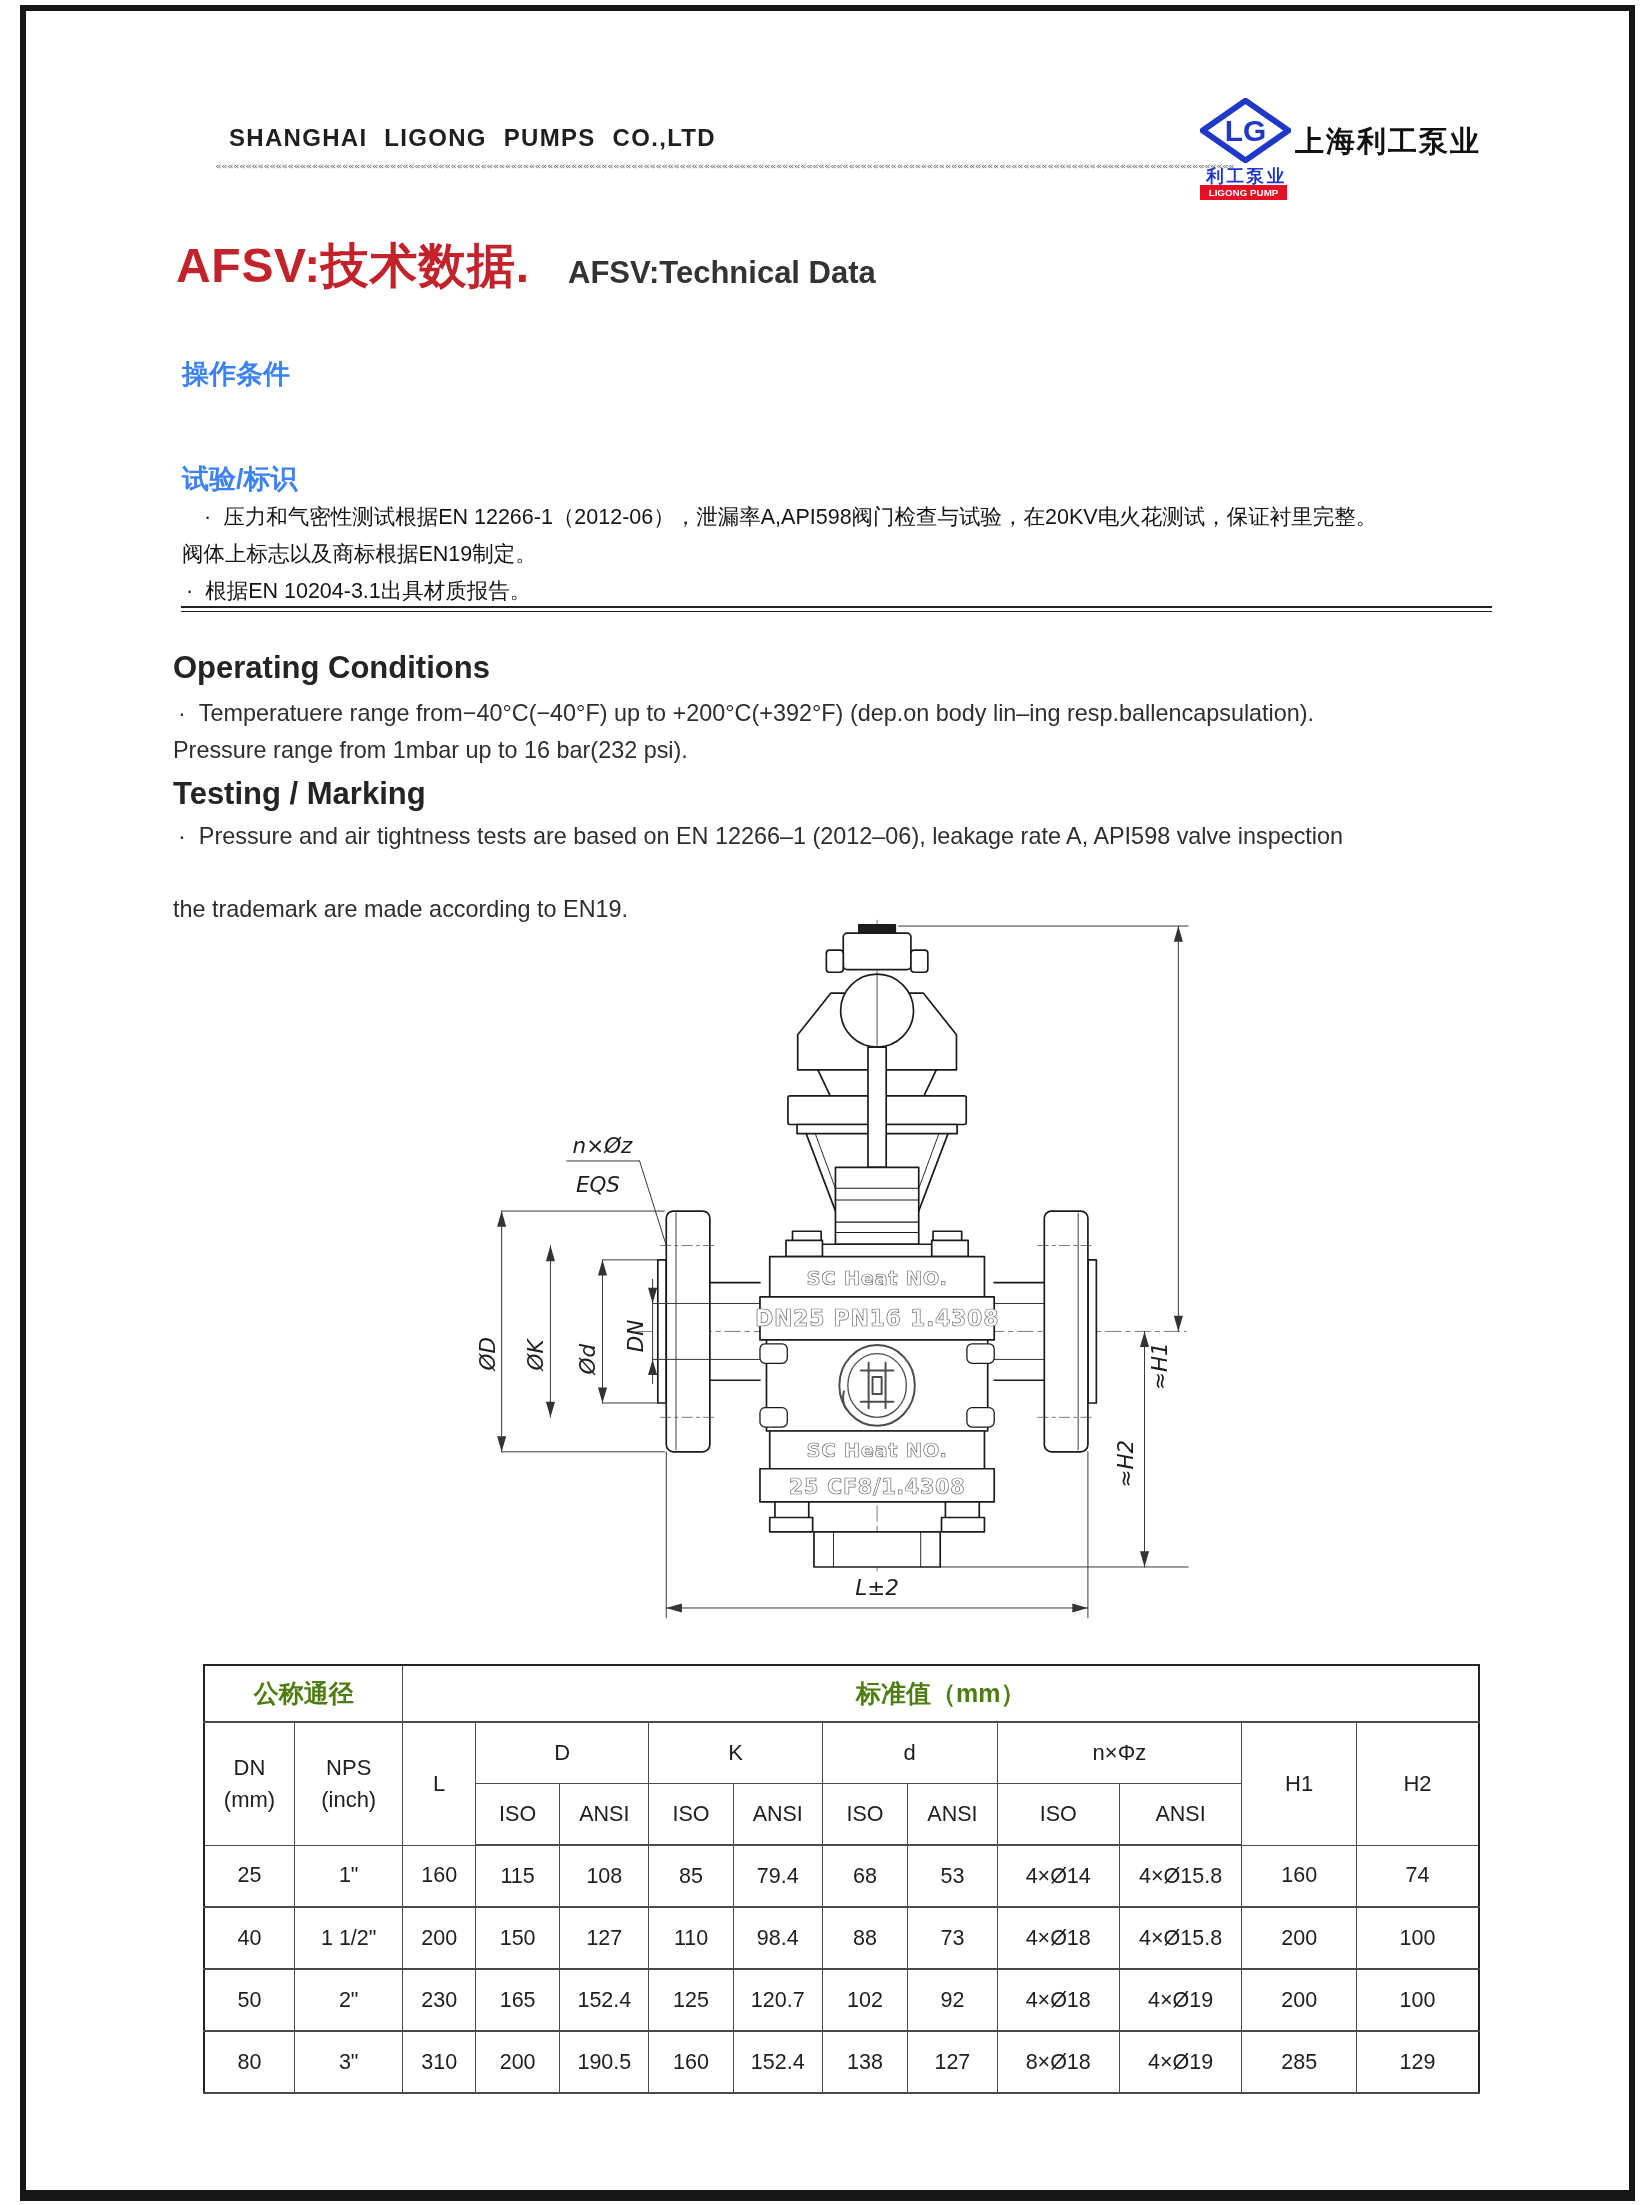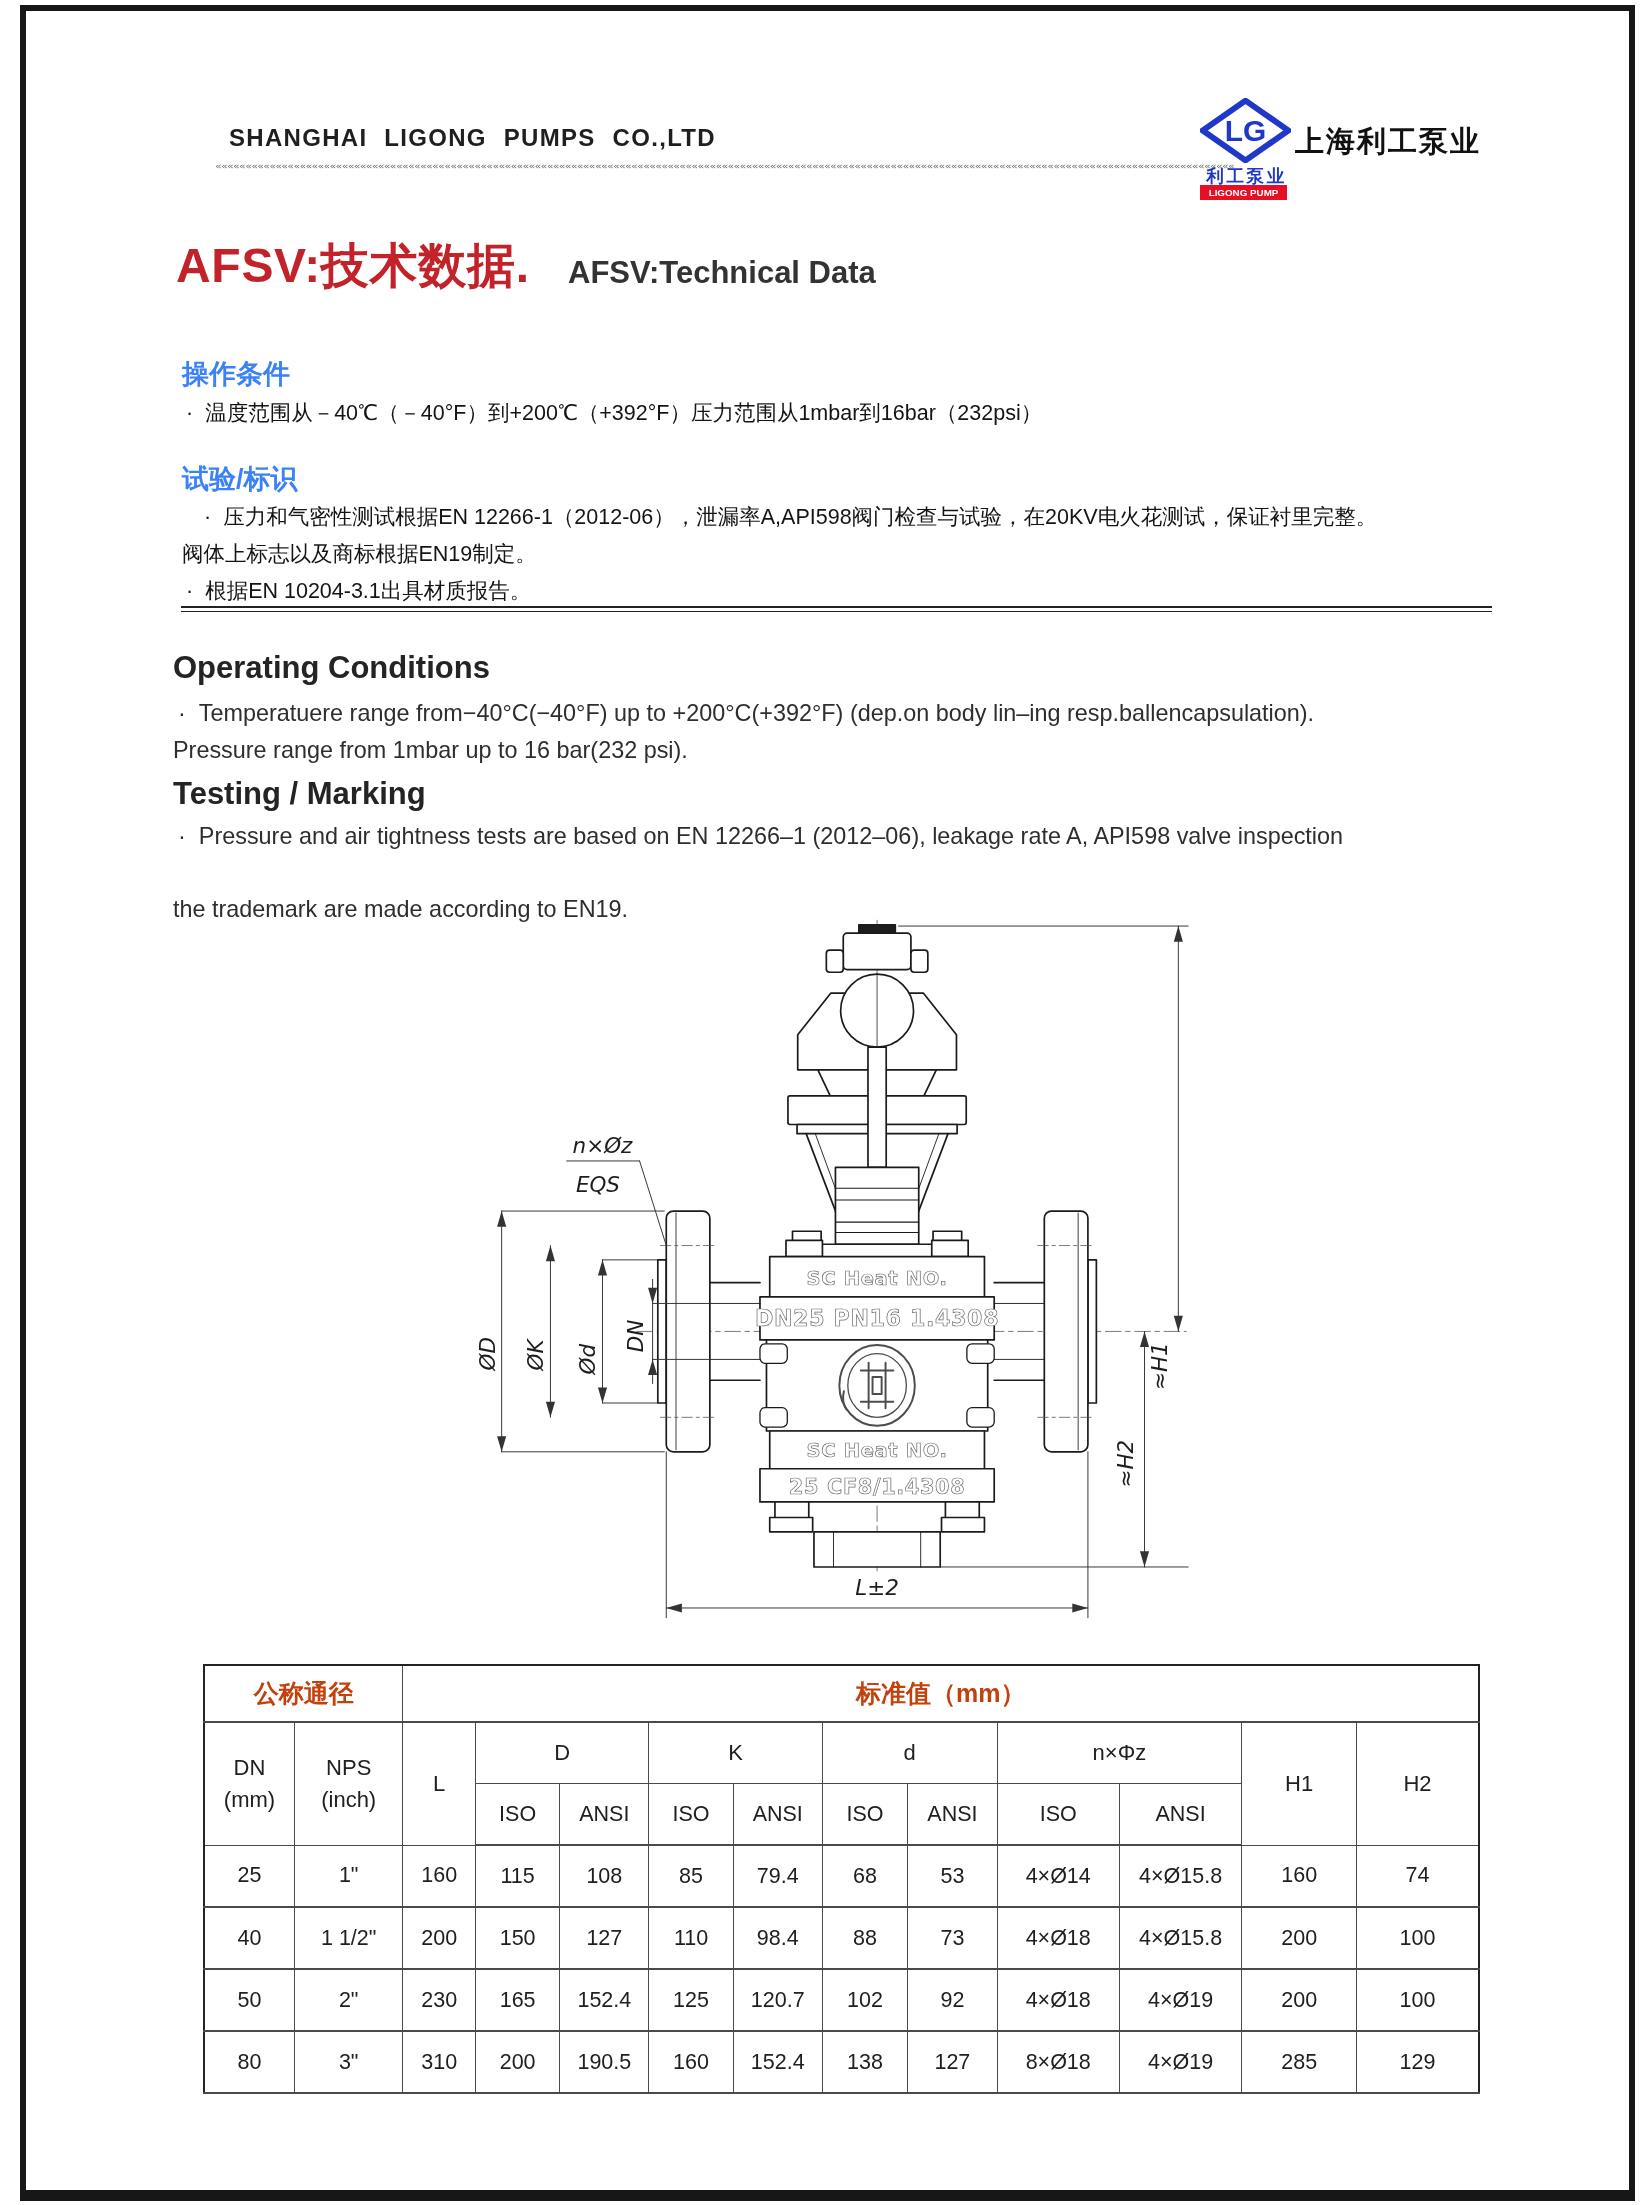--- a/index.html
+++ b/index.html
@@ -27,21 +27,21 @@
   .p-cn{font-size:21.5px;color:#141414;}
   .h-en{font-size:31px;font-weight:bold;color:#242424;letter-spacing:0px;}
   .p-en{font-size:23.4px;color:#2e2e2e;}
   .rule{border-top:2.6px solid #222;border-bottom:1.3px solid #222;height:3.3px;}
 
   
   table.tbl{border-collapse:collapse;width:1277px;table-layout:fixed;background:#fff;
             border:2.6px solid #232323;}
   .tbl th,.tbl td{border:1.3px solid #4a4a4a;text-align:center;vertical-align:middle;
                   font-weight:normal;color:#202020;padding:0;}
-  .tbl tr.r1 th{height:55px;font-size:25px;font-weight:bold;border-bottom-width:2.6px;color:#c2410c;}
+  .tbl tr.r1 th{height:55px;font-size:25px;font-weight:bold;border-bottom-width:2.6px;color:#4d7c0f;}
   .tbl tr.r2 th{font-size:22px;}
   .tbl tr.r2 th.grp{height:60px;}
   .tbl tr.r3 th{height:60px;font-size:21.5px;border-bottom-width:2.6px;}
   .tbl tr.data td{height:60px;font-size:21.5px;border-bottom-width:2px;}
   .two-line div{line-height:1.0;}
   .two-line div+div{margin-top:10.4px;}
 
   
   .drw text{font-family:"DejaVu Sans",sans-serif;}
   .emboss{font-weight:bold;fill:#ffffff;stroke:#6f6f6f;stroke-width:1.1px;letter-spacing:1px;}
@@ -61,23 +61,20 @@
     <text x="70" y="66" text-anchor="middle" font-size="46" font-weight="bold" fill="#2038c8" font-family="Liberation Sans, sans-serif">LG</text>
   </svg>
   <div class="abs logo-cn" style="left:1200px;top:164px;color:#2038c8;">利工泵业</div>
   <div class="abs logo-red" style="left:1200px;top:185px;background:#e60f23;">LIGONG PUMP</div>
   <div class="abs brand" style="left:1295px;top:122px;">上海利工泵业</div>
 
   <div class="abs title-cn" style="left:176px;top:234px;color:#c2232a;"><span>AFSV:技术数据</span><span>.</span></div>
   <div class="abs title-en" style="left:568px;top:255px;">AFSV:Technical Data</div>
 
   <div class="abs h-cn" style="left:182px;top:356px;">操作条件</div>
-  <div class="abs p-cn" style="left:186px;top:398px;">
-    <span>·</span>&nbsp;&nbsp;<span>温度范围从－40℃（－40°F）到+200℃（+392°F）压力范围从1mbar到16bar（232psi）</span>
-  </div>
 
   <div class="abs h-cn" style="left:182px;top:461px;">试验/标识</div>
   <div class="abs p-cn" style="left:204px;top:502px;">
     <span>·</span>&nbsp;&nbsp;<span>压力和气密性测试根据EN 12266-1（2012-06），泄漏率A,API598阀门检查与试验，在20KV电火花测试，保证衬里完整。</span>
   </div>
   <div class="abs p-cn" style="left:182px;top:539px;">阀体上标志以及商标根据EN19制定。</div>
   <div class="abs p-cn" style="left:186px;top:576px;">
     <span>·</span>&nbsp;&nbsp;<span>根据EN 10204-3.1出具材质报告。</span>
   </div>
 

